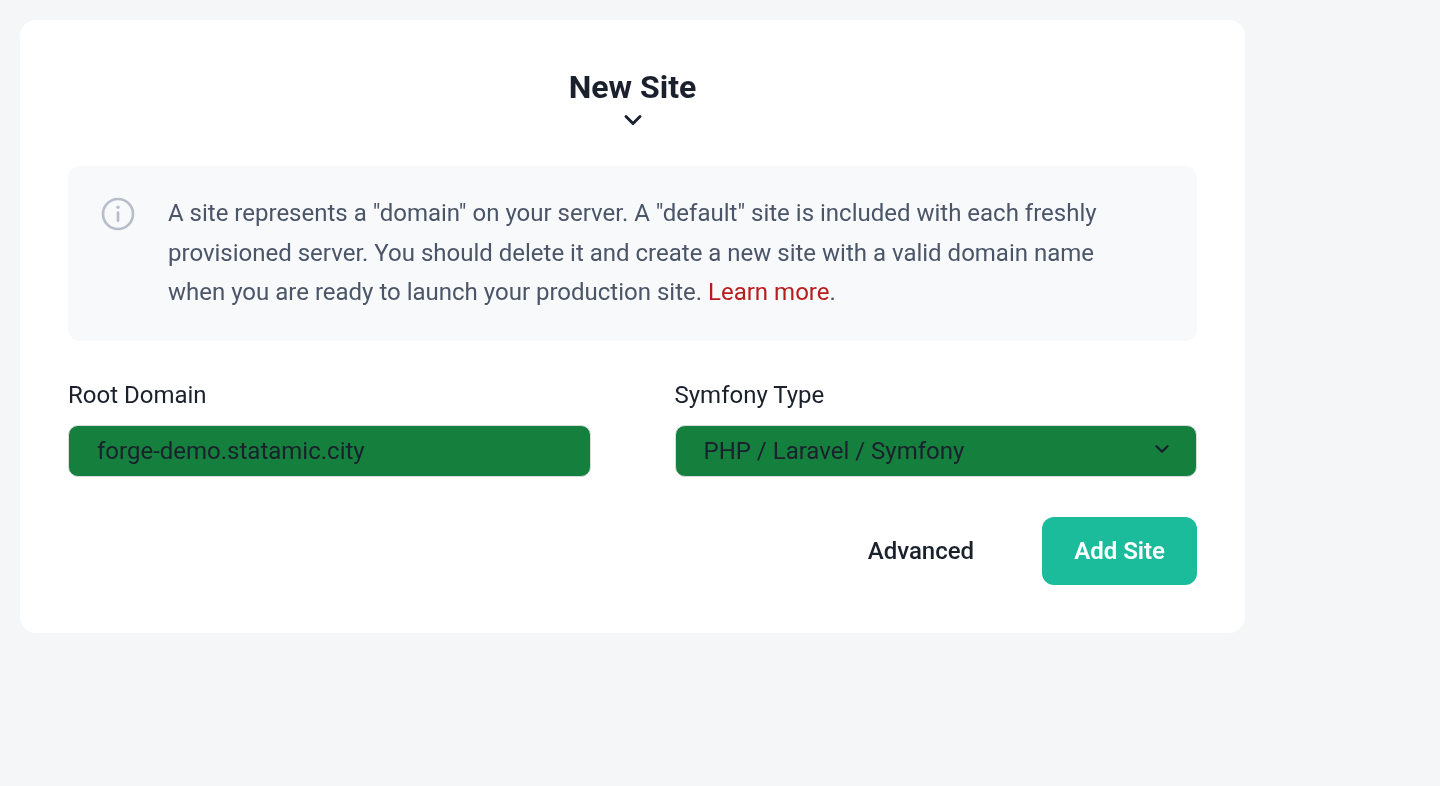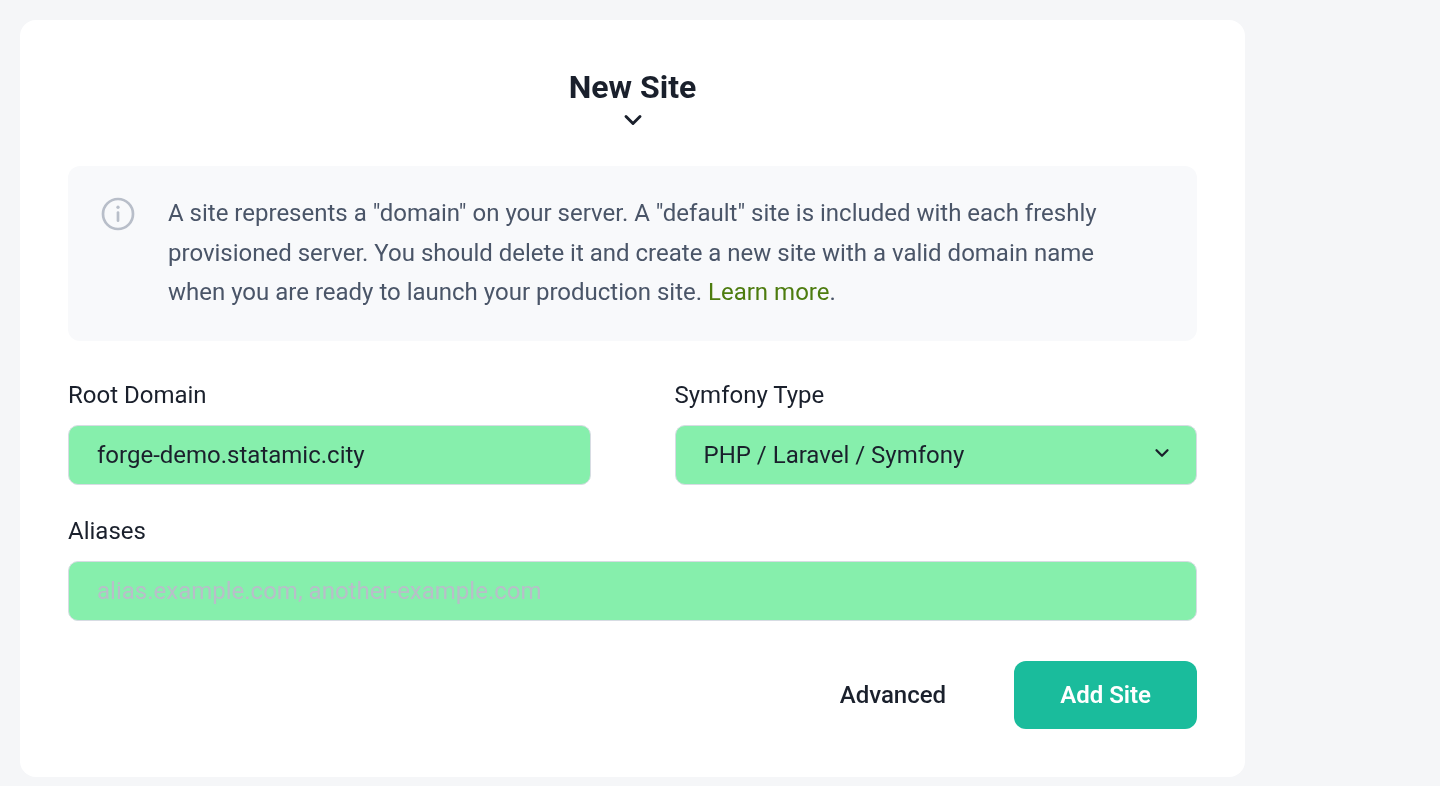--- a/index.html
+++ b/index.html
@@ -52,21 +52,21 @@
       display: flex;
       align-items: center;
       justify-content: center;
     }
     .info-text {
       font-size: 24px;
       line-height: 1.65;
       color: #4a5568;
     }
     .info-link {
-      color: #4d7c0f;
+      color: #b91c1c;
       text-decoration: none;
       cursor: pointer;
     }
     .form-row {
       display: flex;
       gap: 84px;
       margin-bottom: 32px;
     }
     .form-group {
       flex: 1;
@@ -77,27 +77,27 @@
       flex: 1 1 100%;
     }
     .form-label {
       font-size: 24px;
       color: #1a202c;
       margin-bottom: 16px;
       font-weight: 400;
     }
     .form-input, .form-select {
       width: 100%;
-      height: 60px;
+      height: 52px;
       border: 1px solid #d7dce3;
       border-radius: 10px;
       padding: 0 28px;
       font-size: 24px;
       color: #1a202c;
-      background: #86efac;
+      background: #15803d;
       font-family: inherit;
     }
     .form-input::placeholder {
       color: #b8bec9;
     }
     .select-wrapper {
       position: relative;
     }
     .select-wrapper .form-select {
       appearance: none;
@@ -129,21 +129,21 @@
       border: none;
       font-family: inherit;
     }
     .primary-button {
       background: #1abc9c;
       color: #fff;
       font-size: 24px;
       font-weight: 600;
       border: none;
       border-radius: 12px;
-      padding: 20px 46px;
+      padding: 20px 32px;
       cursor: pointer;
       font-family: inherit;
     }
   </style>
 </head>
 <body>
 
 <div class="card">
   <div class="card-header">
     <h1 class="card-title">New Site</h1>
@@ -180,24 +180,18 @@
         </select>
         <span class="select-chevron">
           <svg width="22" height="22" viewBox="0 0 24 24" fill="none" stroke="currentColor" stroke-width="2.5" stroke-linecap="round" stroke-linejoin="round">
               <polyline points="6 9 12 15 18 9"></polyline>
             </svg>
         </span>
       </div>
     </div>
   </div>
 
-  <div class="form-row">
-    <div class="form-group full">
-      <label class="form-label">Aliases</label>
-      <input type="text" class="form-input" placeholder="alias.example.com, another-example.com" style="">
-    </div>
-  </div>
 
   <div class="actions">
     <button class="link-button">Advanced</button>
     <button class="primary-button">Add Site</button>
   </div>
 </div>
 
 </body></html>

